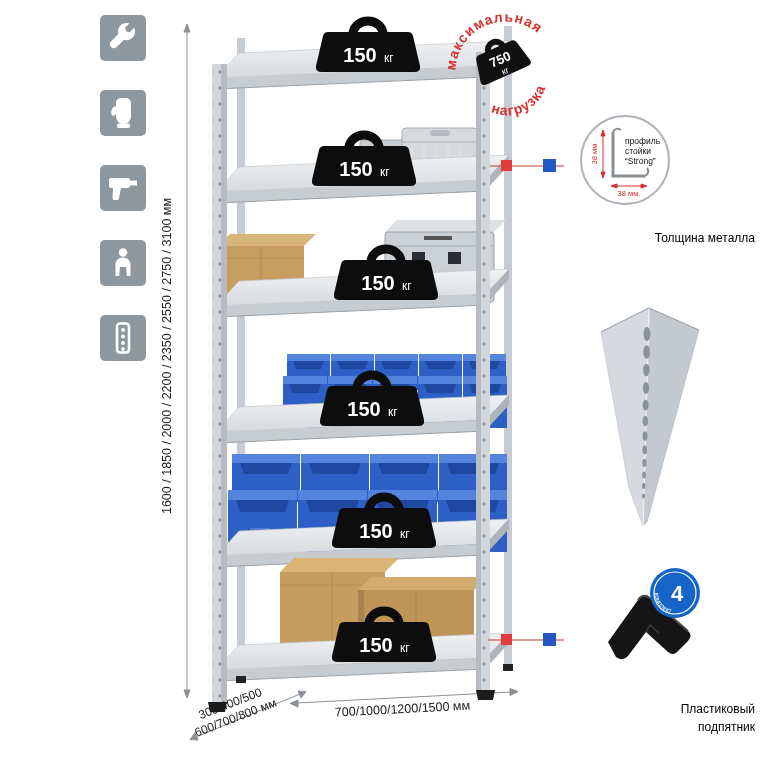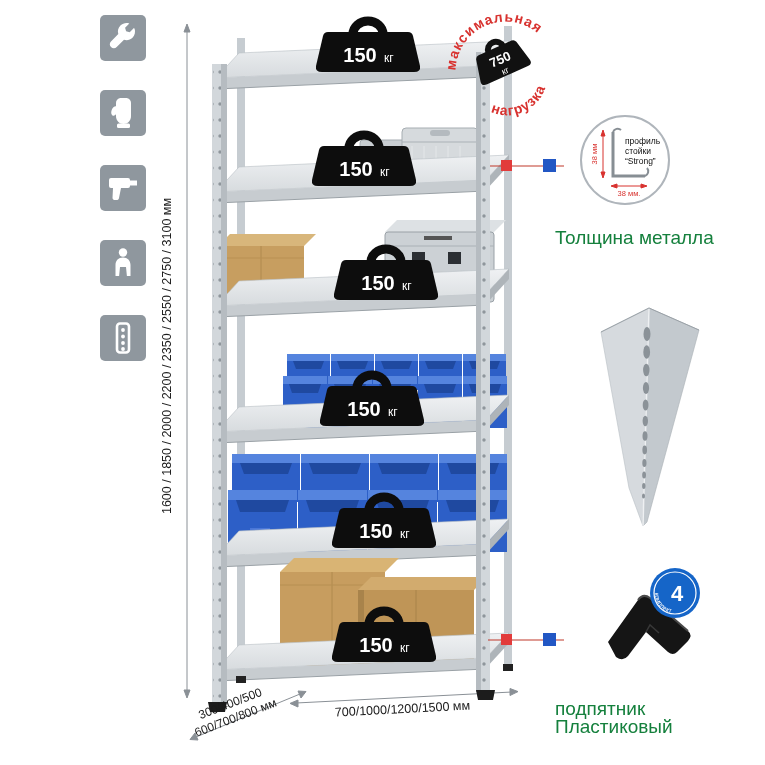--- a/index.html
+++ b/index.html
@@ -6,21 +6,21 @@
   html,body{width:765px;height:765px}
   body{position:relative;background:#fff;font-family:"Liberation Sans",sans-serif;overflow:hidden}
   .abs{position:absolute}
   .icon-col{left:100px;top:15px;display:flex;flex-direction:column;gap:29px}
   .ficon{width:46px;height:46px;background:#8f979e;border-radius:5px;display:flex;align-items:center;justify-content:center}
   .dim-text{color:#1b1b1b;font-size:12.5px;white-space:nowrap;text-align:center}
   .h-label{left:-173px;top:349px;width:680px;transform:rotate(-90deg)}
   .w-label{left:300px;top:702px;width:205px;transform:rotate(-3deg)}
   .d-label{left:158px;top:696px;width:150px;transform:rotate(-21deg);font-size:12px;line-height:15px}
   .badge{position:absolute;width:112px;height:60px}
-  .caption{color:#15803d;font-size:19px;text-align:left;line-height:18px}
+  .caption{color:#000000;font-size:12px;text-align:right;line-height:18px}
   svg{font-family:"Liberation Sans",sans-serif}
   text{font-family:"Liberation Sans",sans-serif}
 </style>
 </head>
 <body>
 
 <div class="page">
 
   <div class="abs icon-col">
     <div class="ficon">
@@ -409,22 +409,22 @@
         </defs>
       <circle cx="27" cy="27" r="25" fill="#1565c8"></circle>
       <circle cx="27" cy="27" r="21" fill="none" stroke="#fff" stroke-width="1.2"></circle>
       <text x="29" y="35" fill="#fff" text-anchor="middle" font-size="22" font-weight="bold">4</text>
       <text font-size="6.5" fill="#fff">
         <textPath href="#qarc" startOffset="50%" text-anchor="middle">в комплекте</textPath>
       </text>
     </svg>
   </div>
   <div class="abs caption" style="left:555px;top:700px;width:200px">
+    <div>Пластиковый</div>
     <div>подпятник</div>
-    <div>Пластиковый</div>
   </div>
 
   <div class="abs dim-text h-label">1600 / 1850 / 2000 / 2200 / 2350 / 2550 / 2750 / 3100 мм</div>
   <div class="abs dim-text w-label">700/1000/1200/1500 мм</div>
   <div class="abs dim-text d-label">
     <div>300/400/500</div>
     <div>600/700/800 мм</div>
   </div>
 
 </div>

